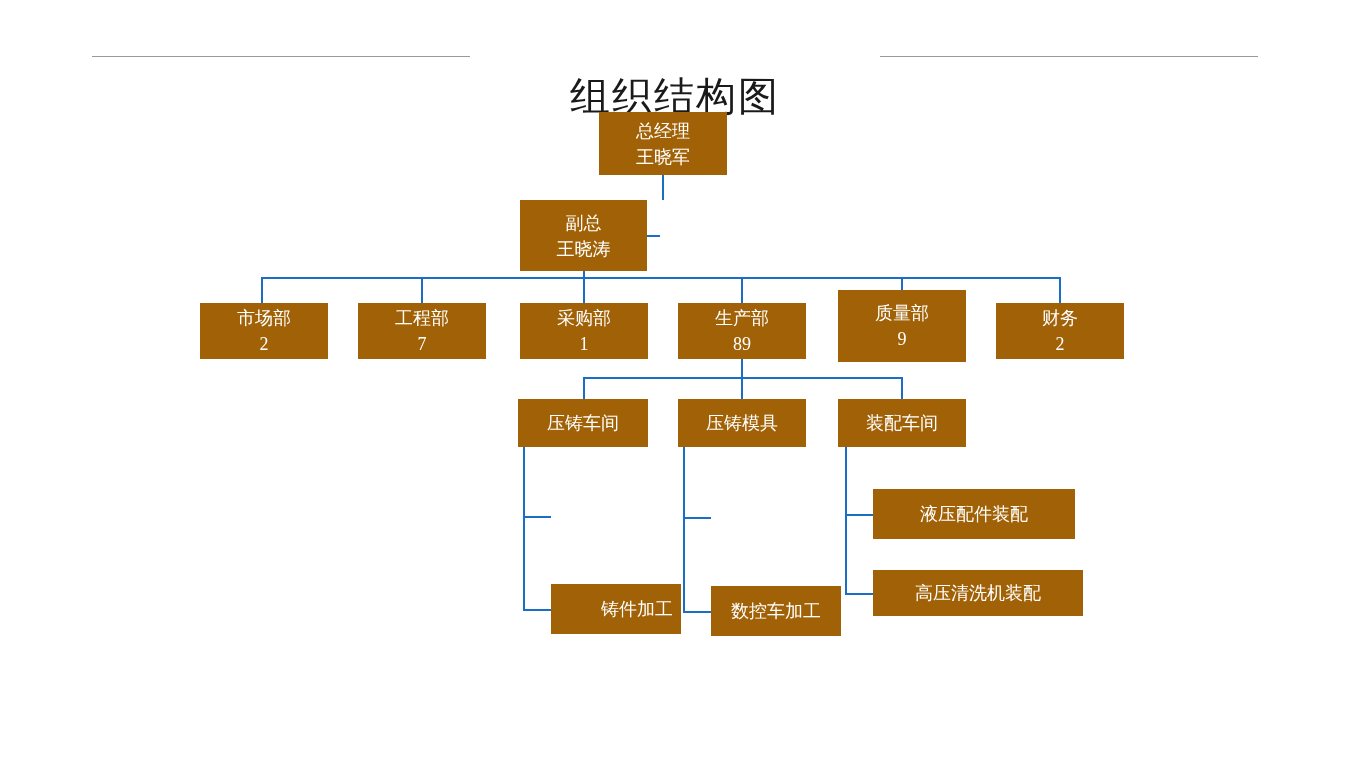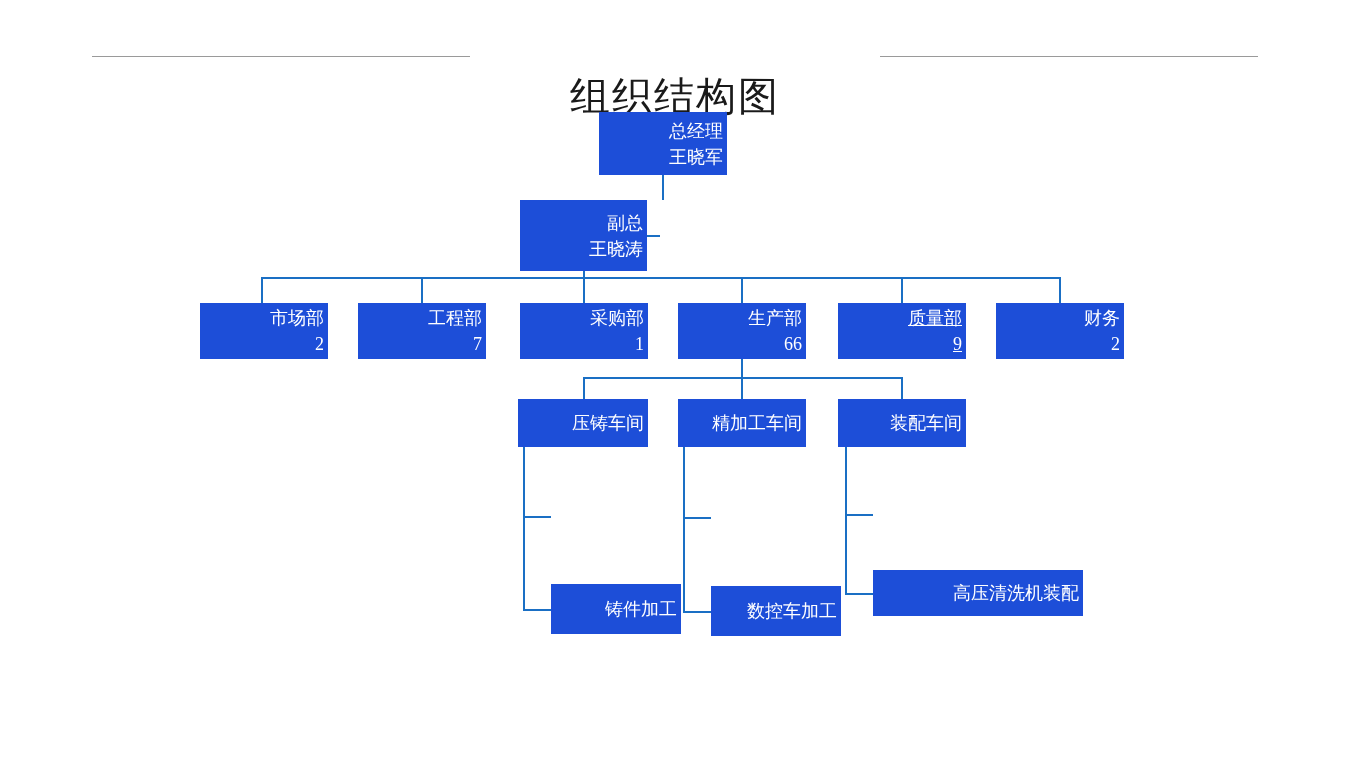--- a/index.html
+++ b/index.html
@@ -45,26 +45,26 @@
     top: 30px;
     height: 0;
     border-top: 1px solid #9a9a9a;
   }
   .title-rule.left  { left: 92px;  width: 378px; }
   .title-rule.right { left: 880px; width: 378px; }
 
   
   .node {
     position: absolute;
-    background: #1d4ed8;
+    background: #a16207;
     color: #ffffff;
     box-sizing: border-box;
     display: flex;
     flex-direction: column;
-    align-items: flex-end;
+    align-items: center;
     justify-content: center;
     text-align: center;
     font-family: "Liberation Serif", "DejaVu Serif", serif;
     font-size: 18px;
     line-height: 26px;
     padding: 2px 4px;
   }
   .node .l1 { display: block; }
   .node .l2 { display: block; }
 
@@ -140,53 +140,56 @@
     <span class="l2">7</span>
   </div>
 
   <div class="node" style="left:520px; top:303px; width:128px; height:56px;">
     <span class="l1">采购部</span>
     <span class="l2">1</span>
   </div>
 
   <div class="node" style="left:678px; top:303px; width:128px; height:56px;">
     <span class="l1">生产部</span>
-    <span class="l2">66</span>
+    <span class="l2">89</span>
   </div>
 
-  <div class="node" style="left:838px; top:303px; width:128px; height:56px;text-decoration:underline;">
+  <div class="node" style="left:838px; top:290px; width:128px; height:72px;">
     <span class="l1">质量部</span>
     <span class="l2">9</span>
   </div>
 
   <div class="node" style="left:996px; top:303px; width:128px; height:56px;">
     <span class="l1">财务</span>
     <span class="l2">2</span>
   </div>
 
   <div class="node" style="left:518px; top:399px; width:130px; height:48px;">
     <span class="l1">压铸车间</span>
   </div>
 
   <div class="node" style="left:678px; top:399px; width:128px; height:48px;">
-    <span class="l1">精加工车间</span>
+    <span class="l1">压铸模具</span>
   </div>
 
   <div class="node" style="left:838px; top:399px; width:128px; height:48px;">
     <span class="l1">装配车间</span>
   </div>
 
 
   <div class="node" style="left:551px; top:584px; width:130px; height:50px;padding-left:46px;">
     <span class="l1">铸件加工</span>
   </div>
 
 
   <div class="node" style="left:711px; top:586px; width:130px; height:50px;">
     <span class="l1">数控车加工</span>
   </div>
 
+  <div class="node" style="left:873px; top:489px; width:202px; height:50px;">
+    <span class="l1">液压配件装配</span>
+  </div>
 
   <div class="node" style="left:873px; top:570px; width:210px; height:46px;">
     <span class="l1">高压清洗机装配</span>
   </div>
 
 </div>
 
 </body></html>

